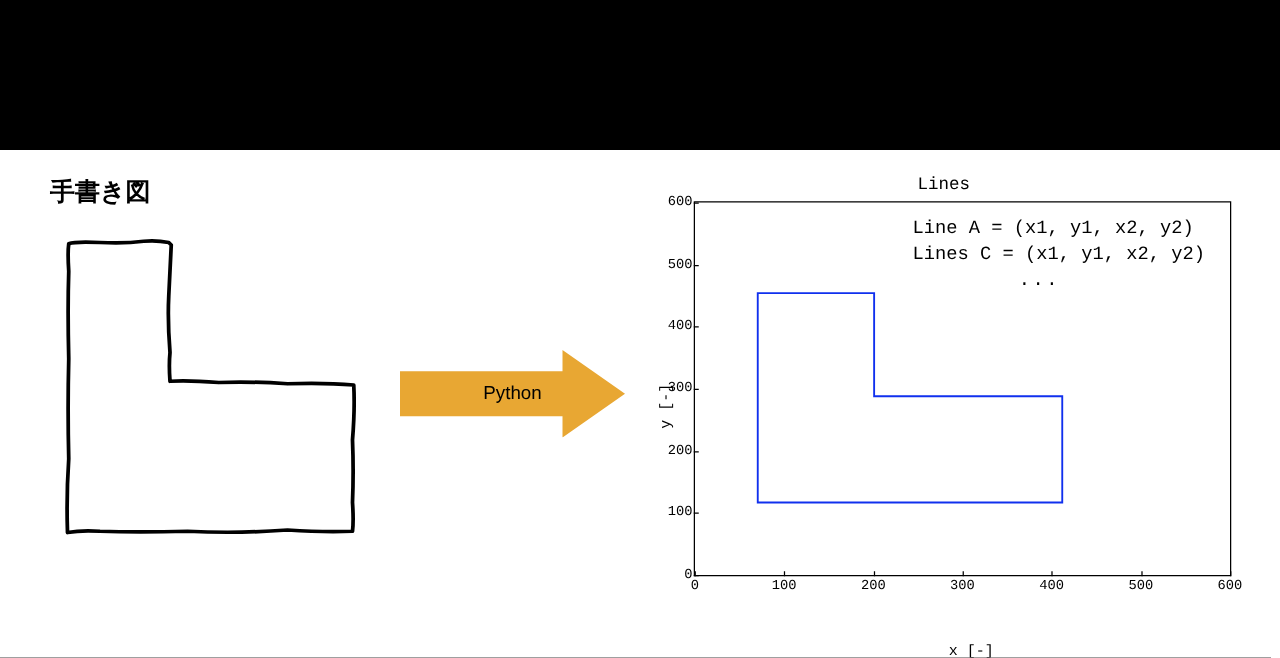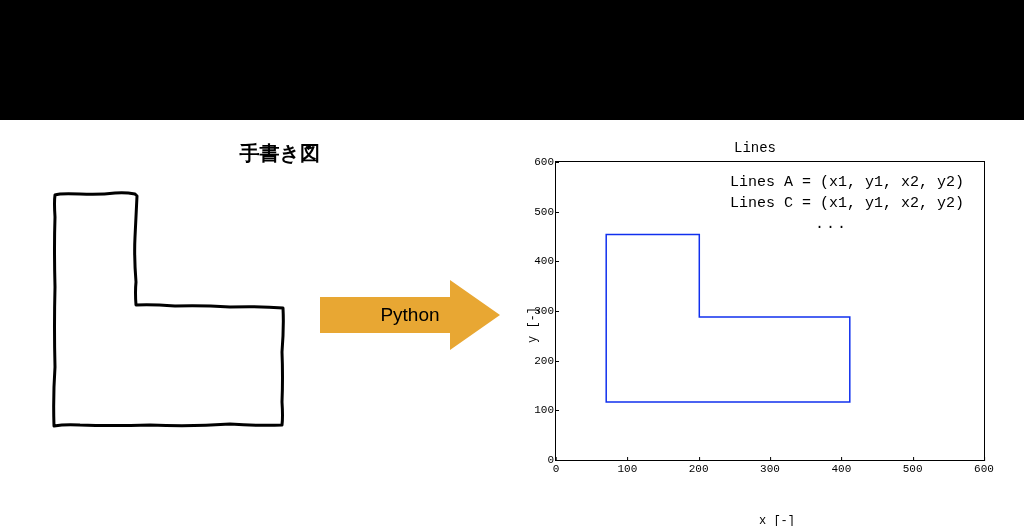--- a/index.html
+++ b/index.html
@@ -21,39 +21,39 @@
     }
     .left-panel {
       position: absolute;
       left: 40px;
       top: 20px;
       width: 280px;
     }
     .handdrawn-title {
       font-weight: bold;
       font-size: 20px;
-      text-align: right;
+      text-align: left;
       margin-bottom: 10px;
     }
     .handdrawn-svg {
       display: block;
     }
     .arrow-container {
       position: absolute;
       left: 320px;
       top: 160px;
       width: 180px;
       height: 70px;
     }
     .arrow-label {
       position: absolute;
       left: 50%;
       top: 50%;
       transform: translate(-50%, -50%);
-      font-size: 19px;
+      font-size: 15px;
       font-weight: 500;
       color: #000;
       z-index: 2;
     }
     .right-panel {
       position: absolute;
       left: 510px;
       top: 20px;
       width: 490px;
       height: 370px;
@@ -183,21 +183,21 @@
   <div class="right-panel">
     <div class="chart-title">Lines</div>
     <div class="chart-box">
 
       <svg class="chart-svg" width="430" height="300" viewBox="0 0 430 300">
 
         <path d="M 50.2 72.5 L 143.3 72.5 L 143.3 155 L 293.8 155 L 293.8 240 L 50.2 240 Z" fill="none" stroke="#1030ee" stroke-width="1.5"></path>
       </svg>
 
       <div class="line-annotations">
-        <div>Lines A = (x1, y1, x2, y2)</div>
+        <div>Line A = (x1, y1, x2, y2)</div>
         <div>Lines C = (x1, y1, x2, y2)</div>
         <div class="ellipsis-row">...</div>
       </div>
 
       <div class="y-ticks">
         <div class="y-tick" style="top:100%">0</div>
         <div class="y-tick" style="top:83.33%">100</div>
         <div class="y-tick" style="top:66.67%">200</div>
         <div class="y-tick" style="top:50%">300</div>
         <div class="y-tick" style="top:33.33%">400</div>

